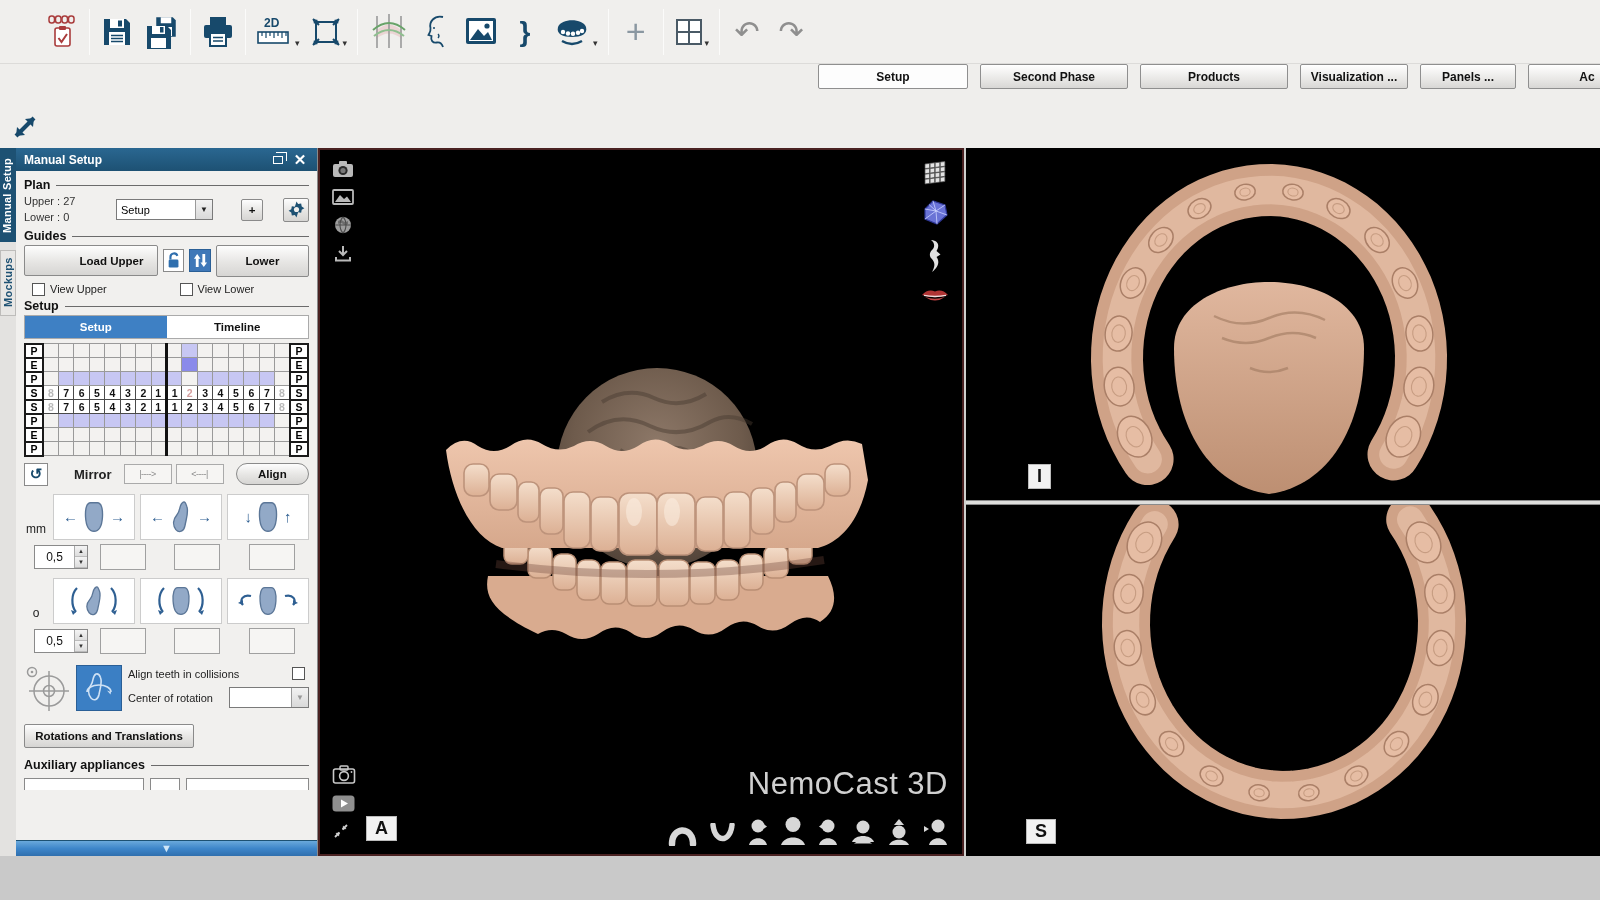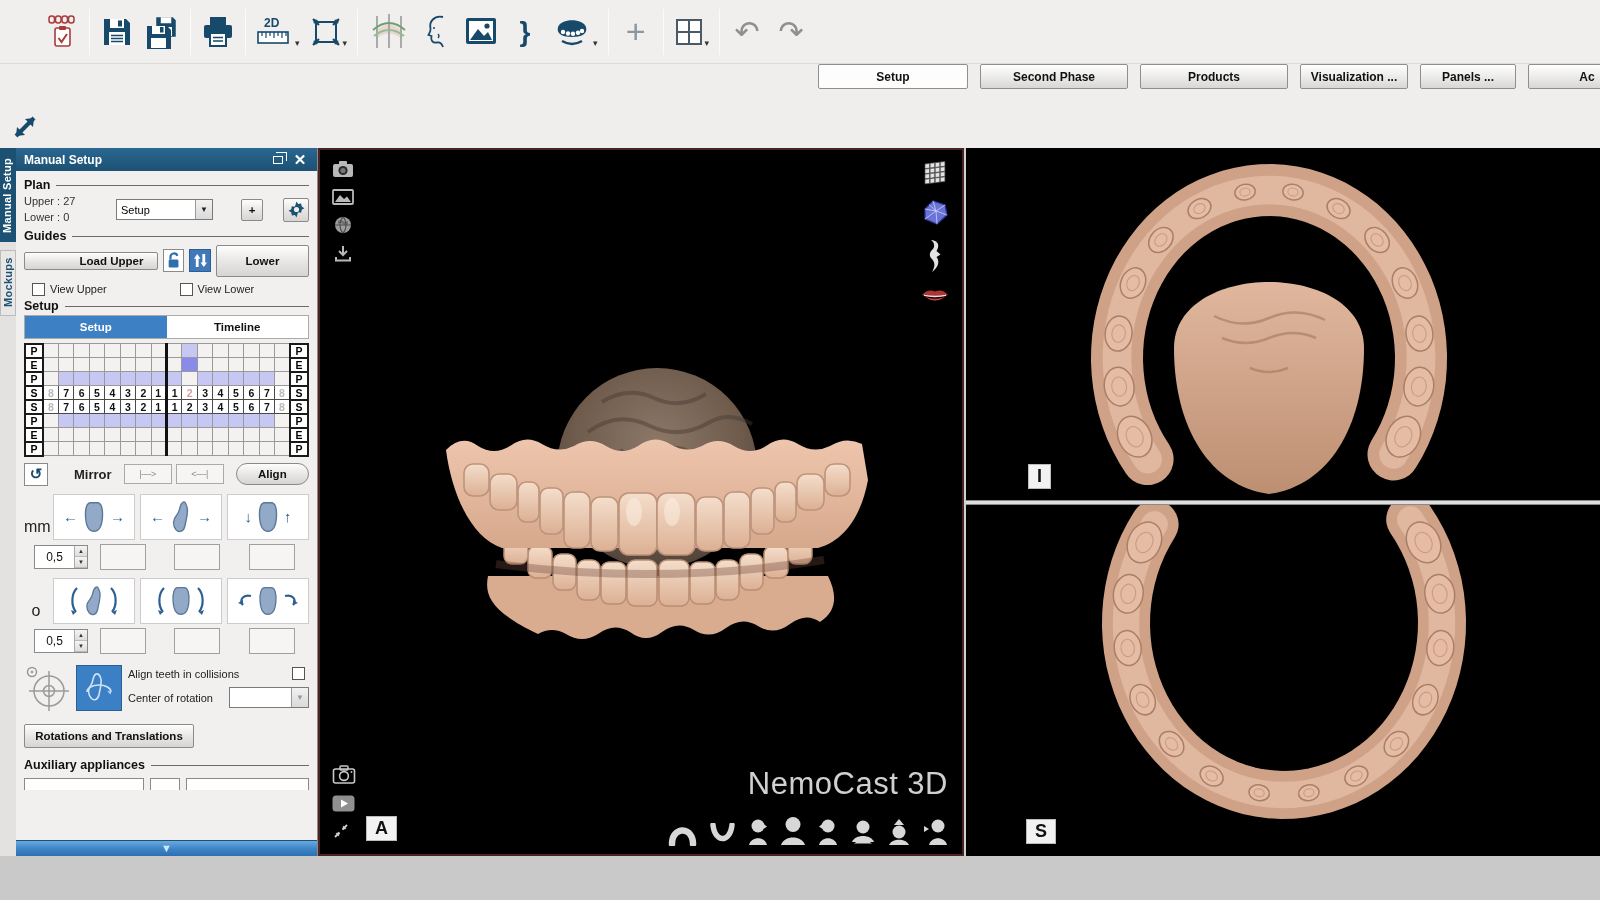--- a/index.html
+++ b/index.html
@@ -74,21 +74,21 @@
 
   
   .mirrorrow{display:flex;align-items:center;margin:6px 0 4px 0;gap:4px;}
   .histbtn{width:24px;height:23px;background:#fff;border:1px solid #8a8a8a;display:flex;align-items:center;justify-content:center;font-size:15px;color:#17496b;font-weight:bold;}
   .mirlabel{font-size:13px;font-weight:bold;color:#222;margin:0 8px 0 22px;}
   .mirbtn{width:48px;height:20px;border:1px solid #aaa;background:#f6f5f3;color:#8a8a8a;font-size:9px;display:flex;align-items:center;justify-content:center;letter-spacing:-.5px;}
   .alignbtn{flex:1;height:22px;margin-left:8px;border-radius:11px;}
 
   
   .toolrow{display:flex;align-items:flex-end;gap:5px;margin-top:8px;}
-  .unitlbl{width:24px;font-size:16px;color:#222;text-align:center;padding-bottom:4px;}
+  .unitlbl{width:24px;font-size:12px;color:#222;text-align:center;padding-bottom:4px;}
   .toolbox{flex:1;height:46px;background:#fff;border:1px solid #ccc;display:flex;align-items:center;justify-content:center;gap:3px;}
   .arrowg{color:#2e5f92;font-size:15px;font-weight:bold;line-height:1;}
   .spinrow{display:grid;grid-template-columns:62px 1fr 1fr 1fr;align-items:center;margin-top:4px;}
   .spin{width:54px;height:24px;background:#fff;border:1px solid #8a8a8a;display:flex;margin-left:10px;}
   .spin .val{flex:1;display:flex;align-items:center;justify-content:center;font-size:12px;color:#111;}
   .spin .arrs{width:13px;display:flex;flex-direction:column;border-left:1px solid #aaa;}
   .spin .arrs div{flex:1;display:flex;align-items:center;justify-content:center;font-size:6px;color:#333;background:linear-gradient(#f4f4f4,#ddd);border-bottom:1px solid #bbb;}
   .slot{width:46px;height:26px;border:1px solid #a0a0a0;background:#f6f5f3;justify-self:center;}
 
   
@@ -301,21 +301,21 @@
       <div class="btn3d" style="width:26px;height:24px;">
         <svg width="19" height="19" viewBox="0 0 20 20">
           <path d="M10 1.5 l1.7 2.8 3.2-.6.6 3.2 2.8 1.7-2.8 1.7-.6 3.2-3.2-.6L10 18.5l-1.7-2.8-3.2.6-.6-3.2L1.7 11.4 4.5 9.7l.6-3.2 3.2.6z" fill="#1d5173"></path>
           <circle cx="10" cy="10" r="2.7" fill="#efeeec"></circle>
         </svg>
       </div>
     </div>
 
     <div class="sec">Guides</div>
     <div class="row" style="gap:5px;">
-      <div class="btn3d" style="flex:1;height:18px;padding-left:41px;">Load Upper</div>
+      <div class="btn3d" style="flex:1;height:31px;padding-left:41px;">Load Upper</div>
       <div style="width:21px;height:23px;background:#fff;border:1px solid #8a8a8a;display:flex;align-items:center;justify-content:center;">
         <svg width="16" height="19" viewBox="0 0 18 20">
           <path d="M5,9 V6 a4,4 0 0 1 7.8,-1.2" fill="none" stroke="#2f6fae" stroke-width="2.4"></path>
           <rect x="3" y="9" width="11" height="9" rx="1.5" fill="#2f6fae"></rect>
         </svg>
       </div>
       <div style="width:22px;height:23px;background:#4078b8;border:1px solid #2a5f96;display:flex;align-items:center;justify-content:center;">
         <svg width="15" height="17" viewBox="0 0 16 18">
           <path d="M4.5,2 l-3.5,5 h2 v9 h3 v-9 h2 z" fill="#fff"></path>
           <path d="M11.5,16 l3.5,-5 h-2 v-9 h-3 v9 h-2 z" fill="#fff"></path>

